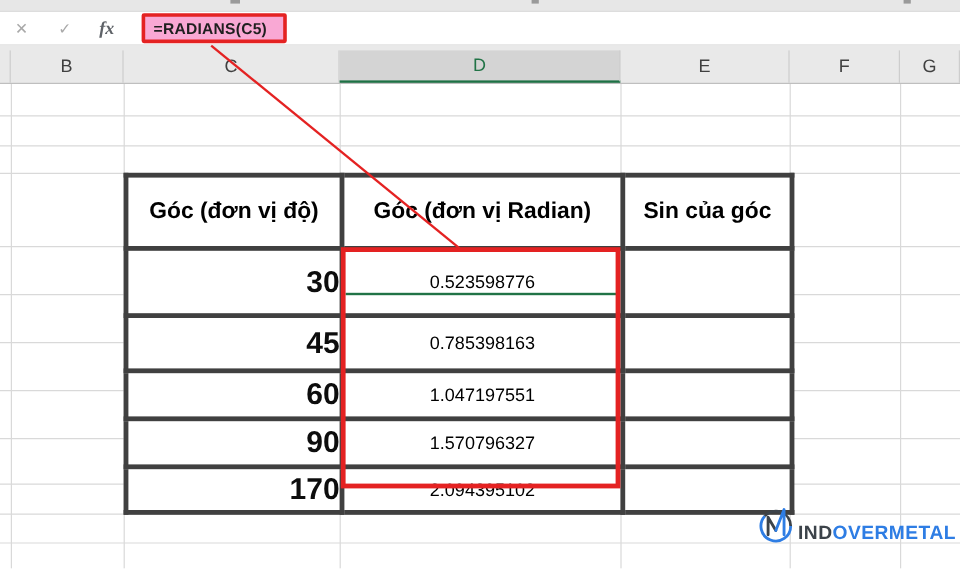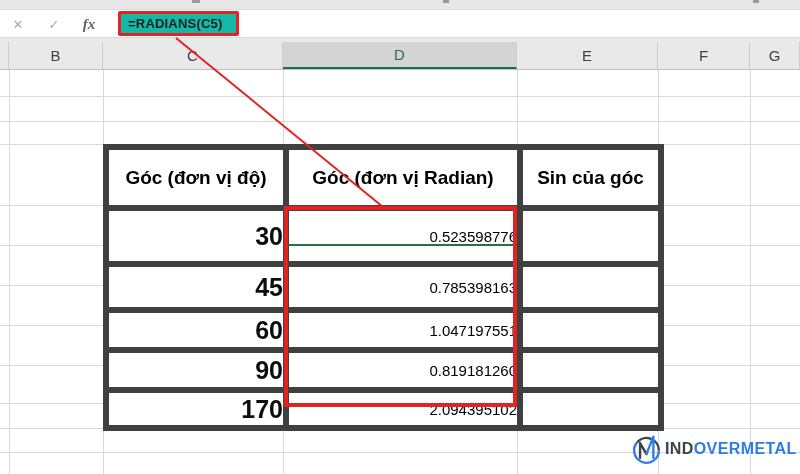--- a/index.html
+++ b/index.html
@@ -14,54 +14,54 @@
   .ribbon-frag { position:absolute; top:0; height:3px; background:#9a9a9a; }
 
   
   .formula-bar { position:absolute; left:0; top:11px; width:800px; height:27px;
     background:#ffffff; border-bottom:1px solid #d9d9d9; box-sizing:border-box;
     display:flex; align-items:center; }
   .fb-icon { width:36px; text-align:center; color:#a9a9a9; font-size:13px; font-weight:bold; }
   .fb-fx { color:#5f6368; font-style:italic; font-family:Liberation Serif, serif;
     font-weight:bold; font-size:15px; width:34px; text-align:center; }
   .formula-box { position:absolute; left:118px; top:0px; width:121px; height:25px;
-    border:3px solid #e42222; border-radius:2px; box-sizing:border-box; background:#14b8a6;
+    border:3px solid #e42222; border-radius:2px; box-sizing:border-box; background:#f9a8d4;
     display:flex; align-items:center; padding-left:7px;
     font-size:13px; font-weight:700; color:#1f1f1f; letter-spacing:0.2px; }
 
   
   .header-row { position:absolute; left:0; top:38px; width:800px; height:32px;
     background:#e9e9e9; border-bottom:1px solid #bfbfbf; box-sizing:border-box; }
   .hcell { position:absolute; top:4px; bottom:0; box-sizing:border-box;
     display:flex; align-items:center; justify-content:center;
     font-size:15px; color:#404040; border-right:1px solid #cdcdcd; }
   .hcell.selected { background:#d4d4d4; color:#217346;
     border-bottom:2px solid #1e7145; }
 
   
   .grid-svg { position:absolute; left:0; top:0; width:800px; height:474px; pointer-events:none; }
 
   
   table.sheet { position:absolute; left:103px; top:144px; border-collapse:collapse; }
-  table.sheet td { border:6px solid #404040; background:#ffffff; box-sizing:border-box; padding:0; }
+  table.sheet td { border:4px solid #404040; background:#ffffff; box-sizing:border-box; padding:0; }
   td.yhead { background:#ffff00; font-weight:bold; font-size:19px; color:#000;
     text-align:center; vertical-align:middle; }
   td.deg { font-size:25px; font-weight:bold; color:#0d0d0d; text-align:right; padding-right:10px; }
-  td.rad { font-size:15px; color:#000; text-align:right; padding-right:14px; }
+  td.rad { font-size:15px; color:#000; text-align:center; padding-right:14px; }
   td.sin { background:#ffffff; }
 
   
   .range-box { position:absolute; left:284px; top:206px; width:233px; height:201px;
     border:4px solid #e42222; box-sizing:border-box; pointer-events:none; }
   .active-cell-border { position:absolute; left:288px; top:244px; width:226px; height:2px;
     background:#217346; pointer-events:none; }
   .arrow-svg { position:absolute; left:0; top:0; width:800px; height:474px; pointer-events:none; }
 
   
-  .watermark { position:absolute; left:630px; top:432px; display:flex; align-items:center; }
+  .watermark { position:absolute; left:630px; top:420px; display:flex; align-items:flex-end; }
   .wm-text { font-size:16px; font-weight:800; letter-spacing:0.4px; color:#3c434a;
     margin-left:2px; white-space:nowrap; }
   .wm-blue { color:#2e7de4; }
 </style>
 </head>
 <body>
 
 <div class="canvas">
 
   <div class="top-strip">
@@ -126,21 +126,21 @@
       <td class="rad">0.785398163</td>
       <td class="sin"></td>
     </tr>
     <tr style="height:40px;">
       <td class="deg">60</td>
       <td class="rad">1.047197551</td>
       <td class="sin"></td>
     </tr>
     <tr style="height:40px;">
       <td class="deg">90</td>
-      <td class="rad">0.819181260</td>
+      <td class="rad">1.570796327</td>
       <td class="sin"></td>
     </tr>
     <tr style="height:38px;">
       <td class="deg">170</td>
       <td class="rad">2.094395102</td>
       <td class="sin"></td>
     </tr>
   </tbody>
     </table>
 

